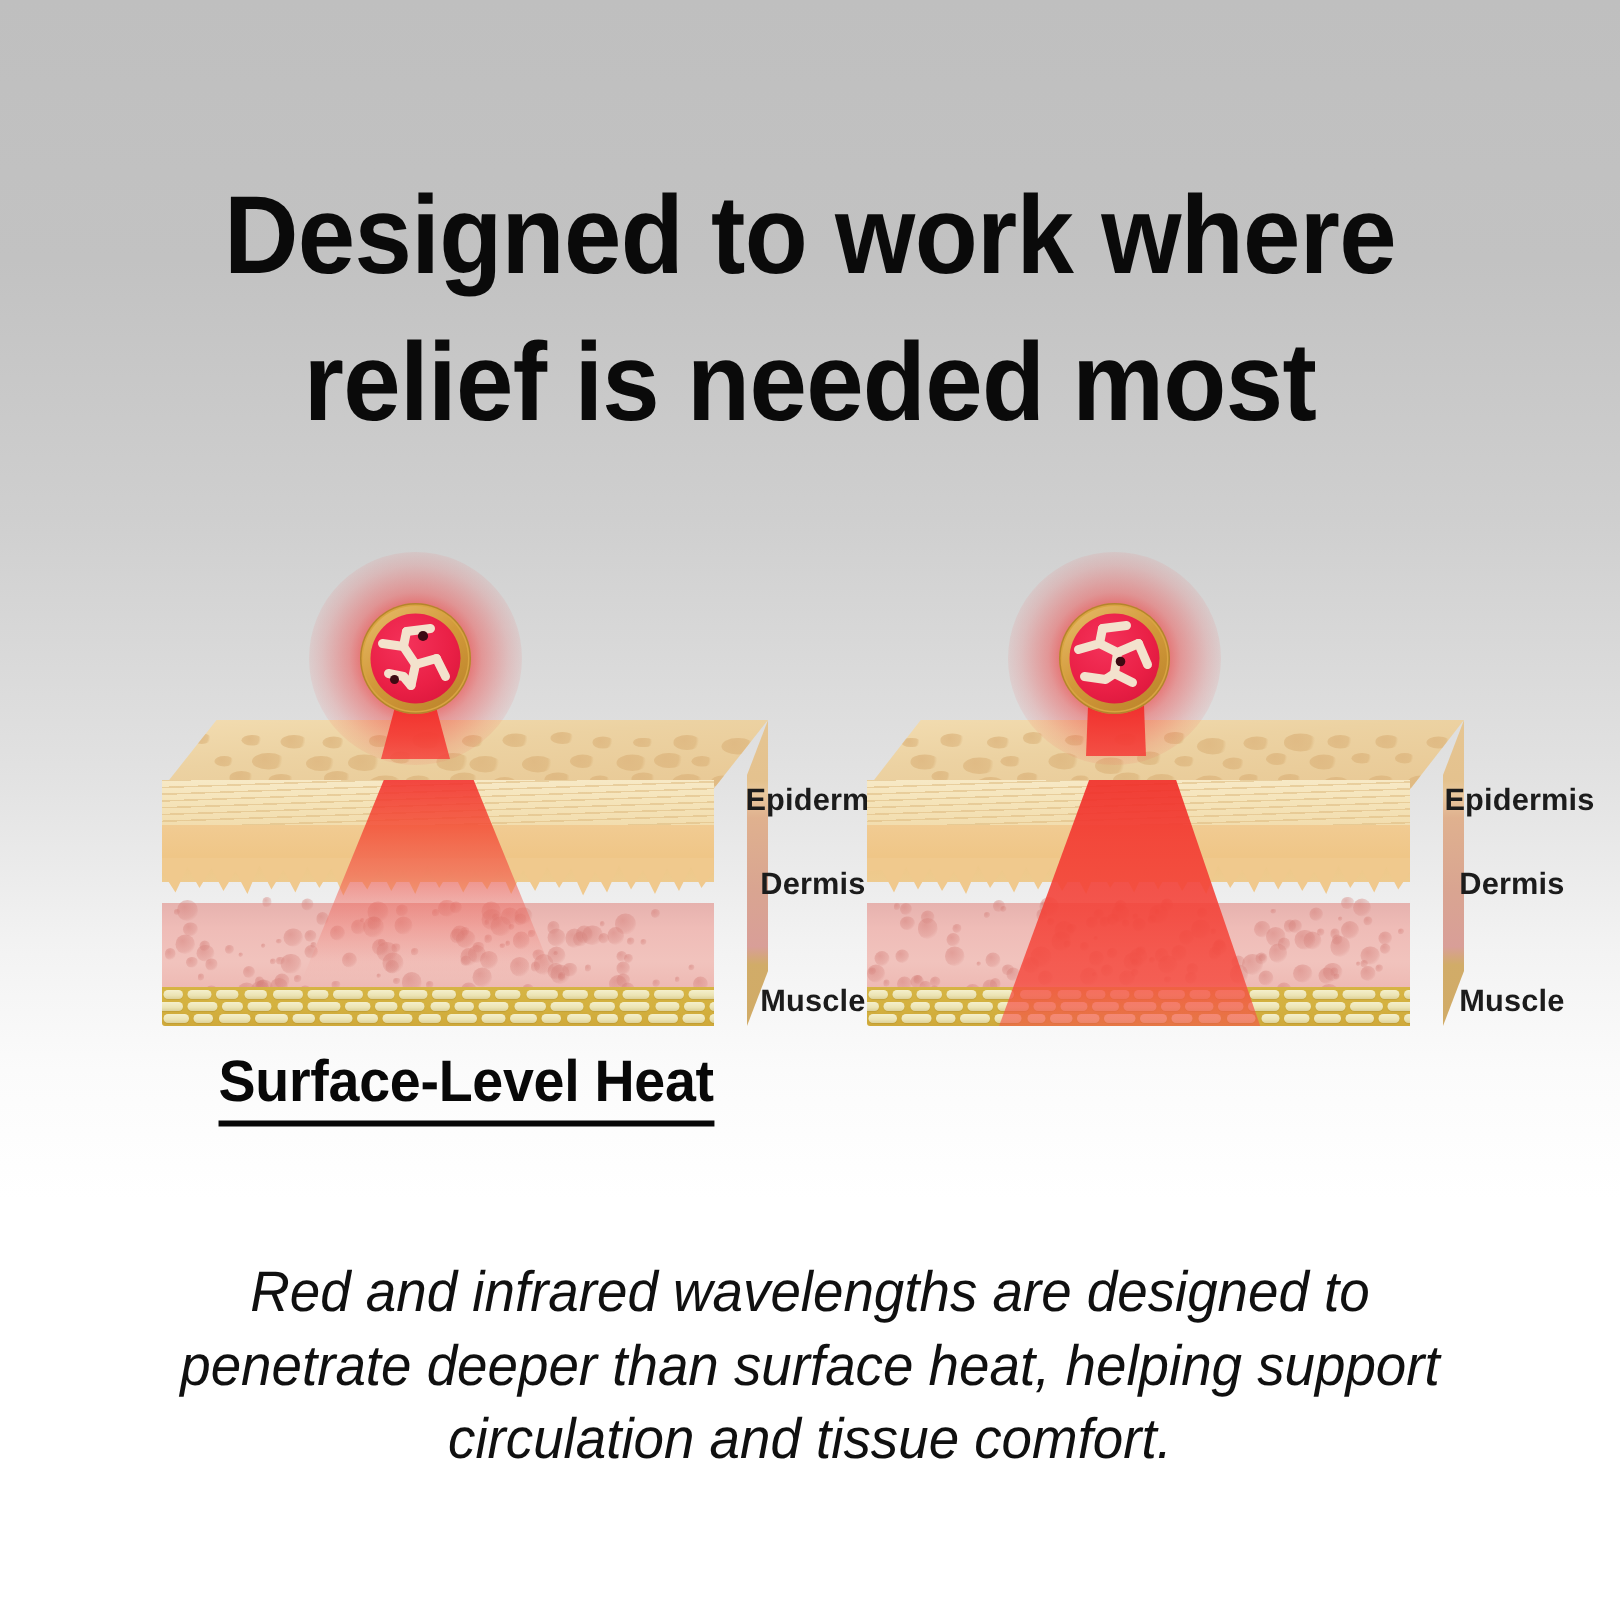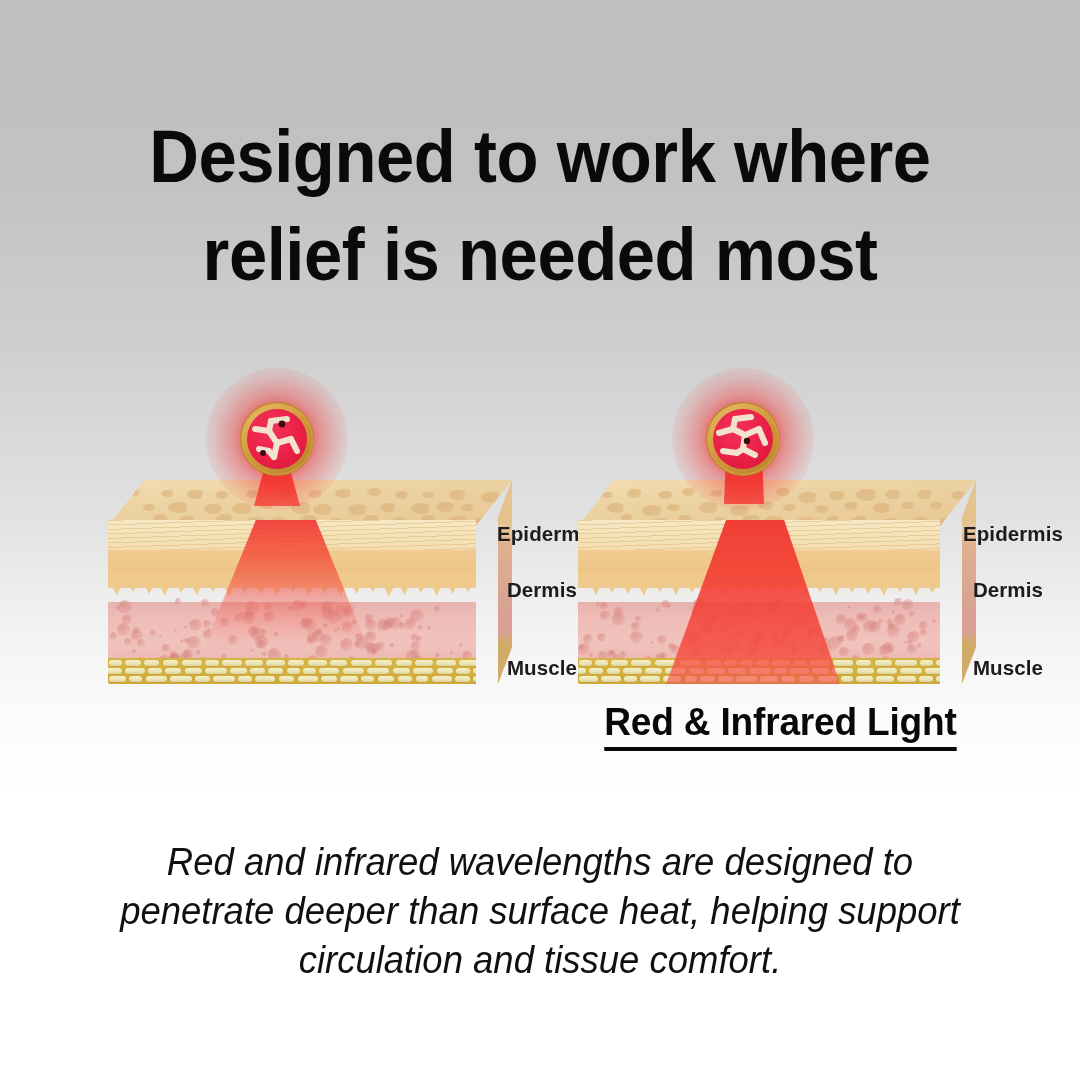--- a/index.html
+++ b/index.html
@@ -445,20 +445,23 @@
             <path d="M12,40 L22,42 L27,48" fill="none"></path>
             <path d="M44,30 L50,42" fill="none"></path>
             <path d="M24,12 L40,10" fill="none"></path>
           </g>
           <circle cx="35" cy="15" r="3.4" fill="#3d0a12"></circle>
           <circle cx="16" cy="44" r="3.0" fill="#3d0a12"></circle>
         </svg>
       </div>
     </div>
 
+    <div class="caption">
+      <span>Surface-Level Heat</span>
+    </div>
   </div>
 
   <div class="panel right">
 
     <div class="block">
       <div class="topface">
         <div class="pores" id="poresR">
             <div class="pore" style="width: 13.002px; height: 6.76106px; left: 5.79211%; top: 11.6502px;"></div>
             <div class="pore" style="width: 15.7077px; height: 8.168px; left: 12.2905%; top: 9.39927px;"></div>
             <div class="pore" style="width: 16.2786px; height: 8.4649px; left: 20.1116%; top: 10.7984px;"></div>
@@ -740,23 +743,20 @@
             <path d="M32,26 L30,40 L42,46" fill="none"></path>
             <path d="M10,42 L24,44 L30,40" fill="none"></path>
             <path d="M46,20 L52,34" fill="none"></path>
             <path d="M22,10 L38,8" fill="none"></path>
           </g>
           <circle cx="34" cy="32" r="3.2" fill="#3d0a12"></circle>
         </svg>
       </div>
     </div>
 
-    <div class="caption">
-      <span>Red &amp; Infrared Light</span>
-    </div>
   </div>
 </div>
 
 <div class="body-copy">
   <span class="ln">Red and infrared wavelengths are designed to</span>
   <span class="ln">penetrate deeper than surface heat, helping support</span>
   <span class="ln">circulation and tissue comfort.</span>
 </div>
 
 </body></html>

